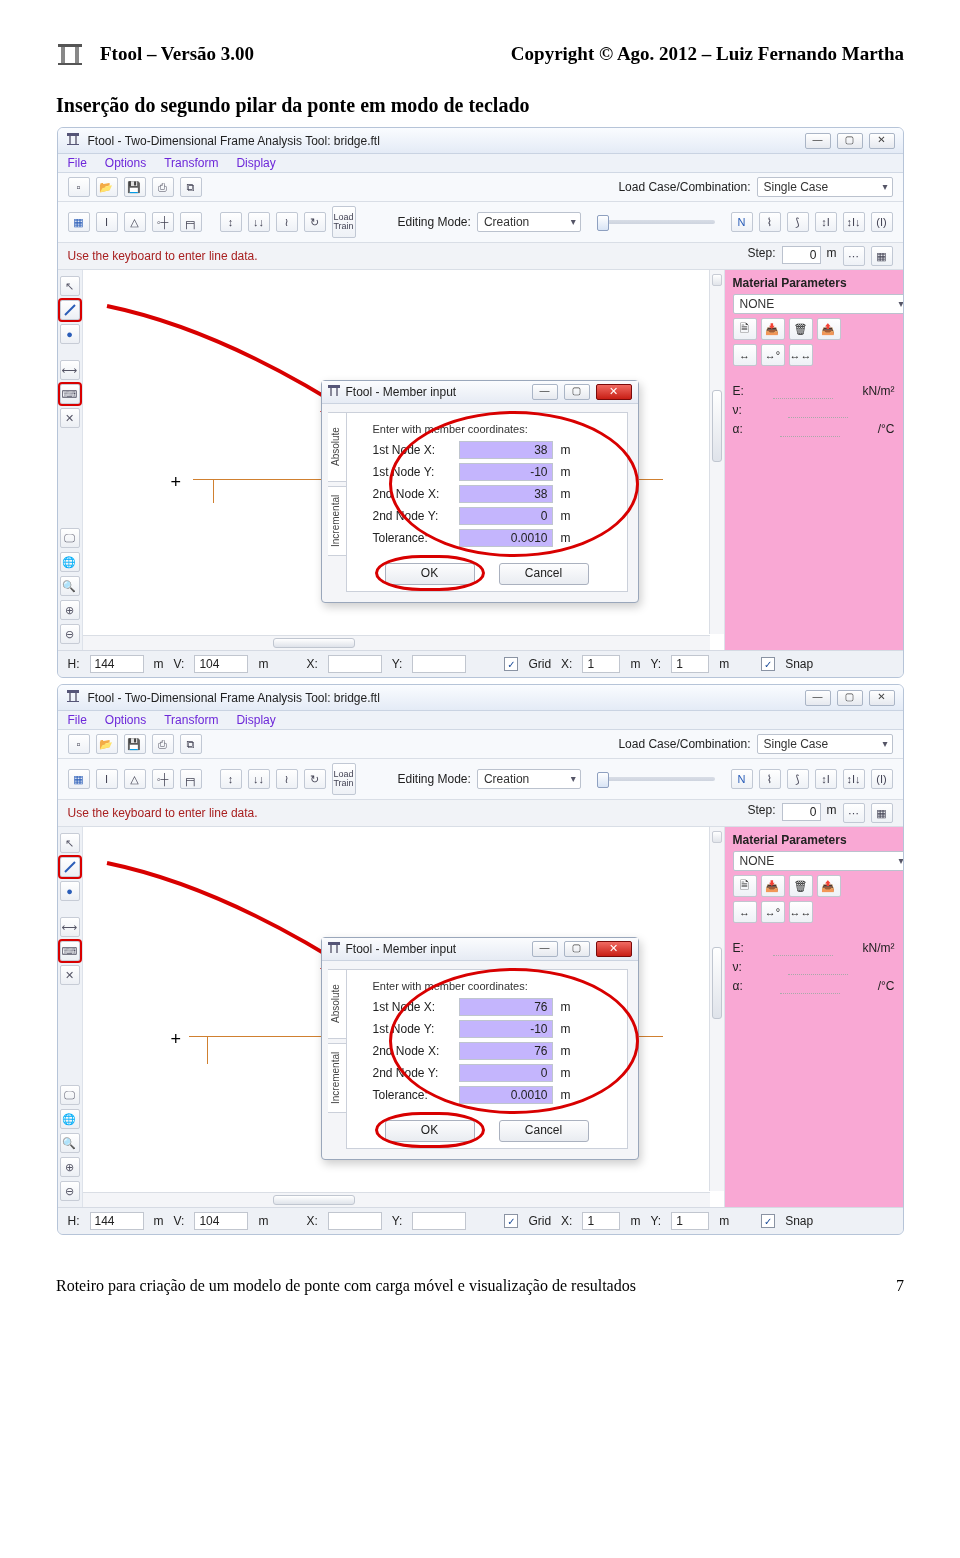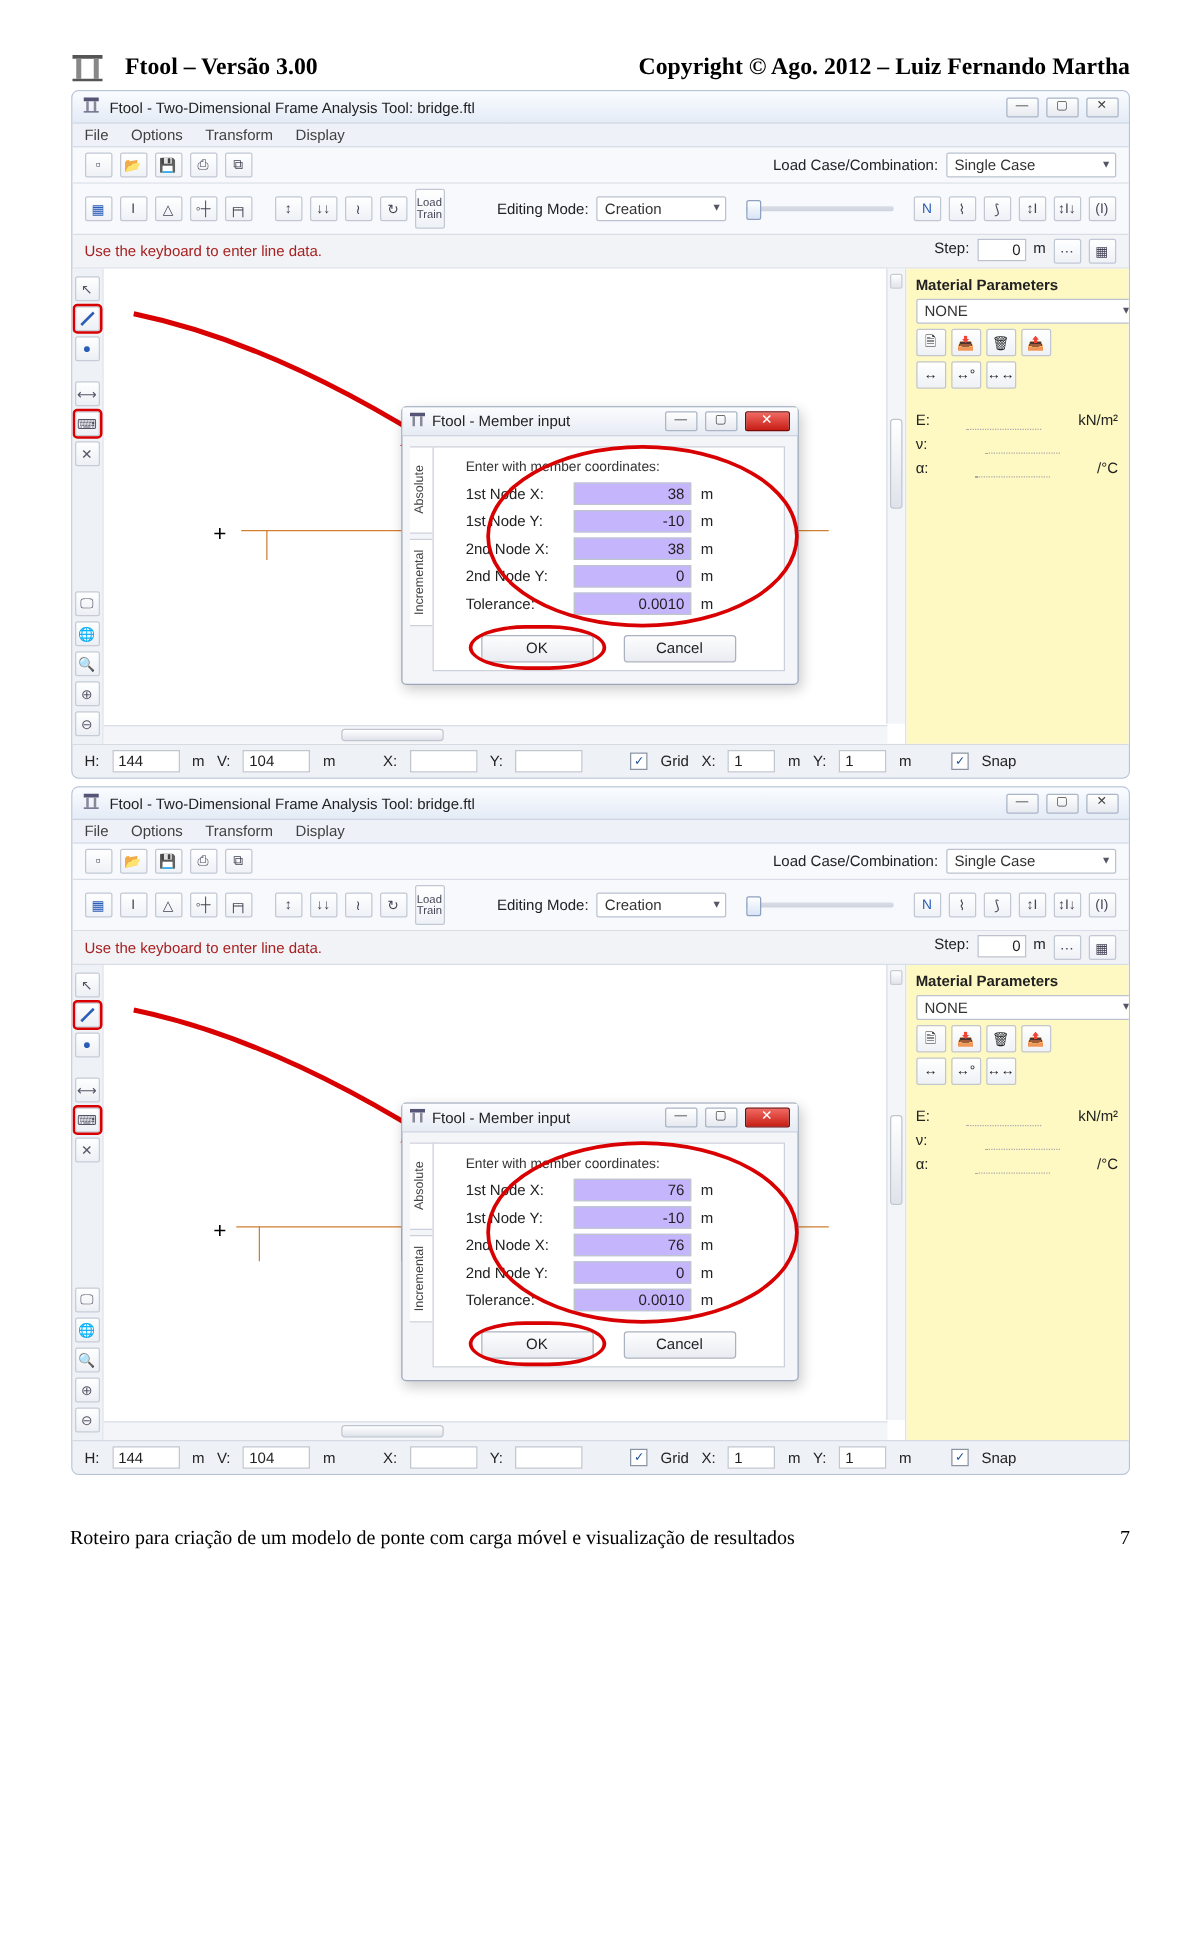--- a/index.html
+++ b/index.html
@@ -55,21 +55,21 @@
   .winbtn {
     width: 24px; height: 14px;
     border: 1px solid #aab5c6;
     border-radius: 2px;
     background: linear-gradient(#fff,#e6e9ef);
     font-size: 10px; line-height: 12px;
     text-align: center; color: #444;
   }
   .menubar {
     padding: 2px 10px;
-    color: #404040;
+    color: #6d28d9;
     display: flex; gap: 18px;
     background: #eef2f8;
     border-bottom: 1px solid #d0d8e4;
   }
   .toolbar-row {
     display: flex;
     align-items: center;
     gap: 6px;
     padding: 4px 10px;
     background: #f7f9fc;
@@ -209,21 +209,21 @@
   .canvas .beam.b2 { left: 430px; width: 150px; }
   .canvas .pier.p1 { left: 130px; height: 24px; }
   .canvas .pier.p2 { left: 430px; height: 26px; }
 
   .arrow {
     position: absolute; pointer-events: none;
   }
 
   .rightpanel {
     width: 178px;
-    background: #fef9c3;
+    background: #f9a8d4;
     padding: 6px 8px;
     box-sizing: border-box;
   }
   .rightpanel .title { font-weight: bold; font-size: 12px; margin-bottom: 4px; }
   .rightpanel .row { display: flex; gap: 4px; margin: 4px 0; }
   .rightpanel .minibtn {
     width: 22px; height: 20px;
     border: 1px solid #c1c6cf;
     border-radius: 2px;
     background: linear-gradient(#fff,#eef1f6);
@@ -370,20 +370,21 @@
         <rect x="2" y="2" width="24" height="3" fill="#555"></rect>
         <rect x="5" y="5" width="4" height="16" fill="#888"></rect>
         <rect x="19" y="5" width="4" height="16" fill="#888"></rect>
         <rect x="2" y="21" width="24" height="2" fill="#555"></rect>
       </svg>
     </span>
     <span>Ftool – Versão 3.00</span>
     <span class="right">Copyright © Ago. 2012 – Luiz Fernando Martha</span>
   </div>
 
+  <div class="section-title">Inserção do segundo pilar da ponte em modo de teclado</div>
 
   <div class="screenshot">
     <div class="titlebar">
       <span>
         <svg width="14" height="14">
             <rect x="1" y="1" width="12" height="3" fill="#557"></rect>
             <rect x="3" y="4" width="2" height="8" fill="#889"></rect>
             <rect x="9" y="4" width="2" height="8" fill="#889"></rect>
             <rect x="1" y="12" width="12" height="1" fill="#557"></rect>
           </svg>

